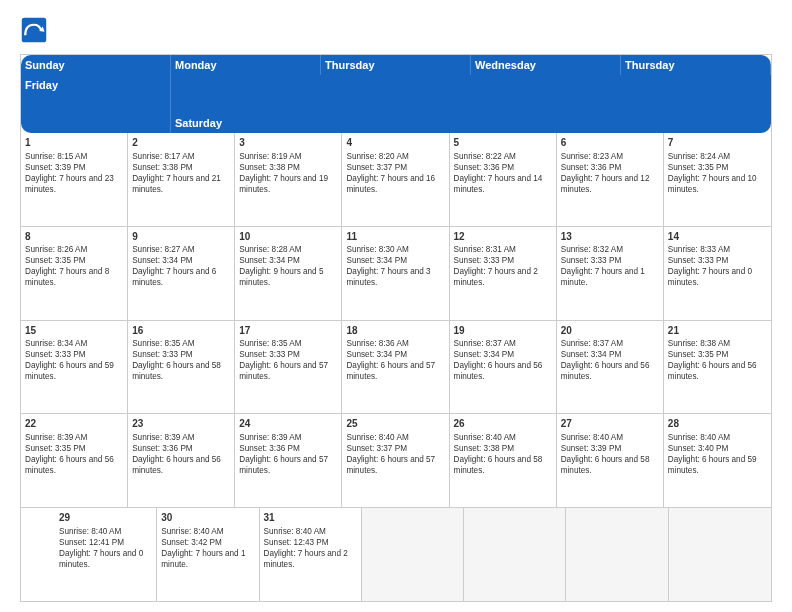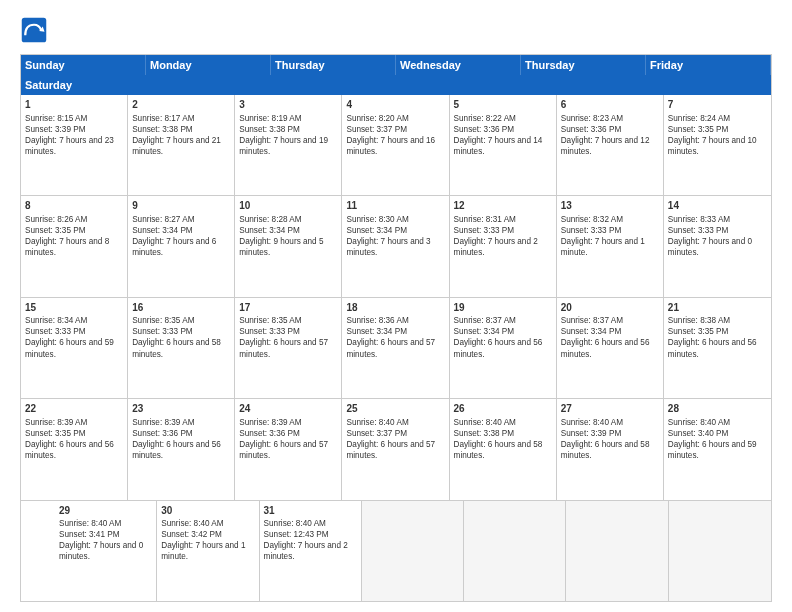--- a/index.html
+++ b/index.html
@@ -56,32 +56,33 @@
       font-weight: normal;
     }
     .calendar {
       flex: 1;
       display: flex;
       flex-direction: column;
       border: 1px solid #ccc;
     }
     .cal-header-row {
       display: grid;
-      grid-template-columns: repeat(6, 1fr);
+      grid-template-columns: repeat(5, 1fr);
       background: #1565C0;
+      border-radius: 10px;
     }
     .cal-header-cell {
       color: #fff;
       font-size: 11px;
       font-weight: bold;
       padding: 4px 4px;
       text-align: left;
       border-right: 1px solid rgba(255,255,255,0.2);
     }
-    .cal-header-cell:last-child { border-right: none; }
+    .cal-header-cell:last-child { border-right: none; margin-top: 38px; }
     .cal-body {
       flex: 1;
       display: flex;
       flex-direction: column;
     }
     .cal-week {
       display: grid;
       grid-template-columns: repeat(7, 1fr);
       flex: 1;
       border-bottom: 1px solid #ccc;
@@ -167,21 +168,21 @@
         <div class="cal-week">
           <div class="cal-cell"><span class="day-num">22</span><span>Sunrise: 8:39 AM</span><br><span>Sunset: 3:35 PM</span><br><span>Daylight: 6 hours and 56 minutes.</span></div>
           <div class="cal-cell"><span class="day-num">23</span><span>Sunrise: 8:39 AM</span><br><span>Sunset: 3:36 PM</span><br><span>Daylight: 6 hours and 56 minutes.</span></div>
           <div class="cal-cell"><span class="day-num">24</span><span>Sunrise: 8:39 AM</span><br><span>Sunset: 3:36 PM</span><br><span>Daylight: 6 hours and 57 minutes.</span></div>
           <div class="cal-cell"><span class="day-num">25</span><span>Sunrise: 8:40 AM</span><br><span>Sunset: 3:37 PM</span><br><span>Daylight: 6 hours and 57 minutes.</span></div>
           <div class="cal-cell"><span class="day-num">26</span><span>Sunrise: 8:40 AM</span><br><span>Sunset: 3:38 PM</span><br><span>Daylight: 6 hours and 58 minutes.</span></div>
           <div class="cal-cell"><span class="day-num">27</span><span>Sunrise: 8:40 AM</span><br><span>Sunset: 3:39 PM</span><br><span>Daylight: 6 hours and 58 minutes.</span></div>
           <div class="cal-cell"><span class="day-num">28</span><span>Sunrise: 8:40 AM</span><br><span>Sunset: 3:40 PM</span><br><span>Daylight: 6 hours and 59 minutes.</span></div>
         </div>
         <div class="cal-week">
-          <div class="cal-cell"><span class="day-num">29</span><span>Sunrise: 8:40 AM</span><br><span>Sunset: 3:41 PM</span><br><span>Daylight: 7 hours and 0 minutes.</span></div>
+          <div class="cal-cell"><span class="day-num">29</span><span>Sunrise: 8:40 AM</span><br><span>Sunset: 12:41 PM</span><br><span>Daylight: 7 hours and 0 minutes.</span></div>
           <div class="cal-cell"><span class="day-num">30</span><span>Sunrise: 8:40 AM</span><br><span>Sunset: 3:42 PM</span><br><span>Daylight: 7 hours and 1 minute.</span></div>
           <div class="cal-cell"><span class="day-num">31</span><span>Sunrise: 8:40 AM</span><br><span>Sunset: 12:43 PM</span><br><span>Daylight: 7 hours and 2 minutes.</span></div>
           <div class="cal-cell empty"></div>
           <div class="cal-cell empty"></div>
           <div class="cal-cell empty"></div>
           <div class="cal-cell empty"></div>
         </div>
       </div>
   </div>
 </div>

